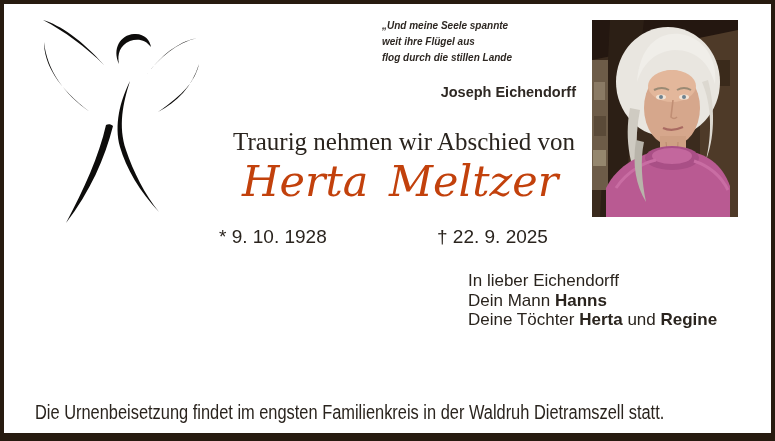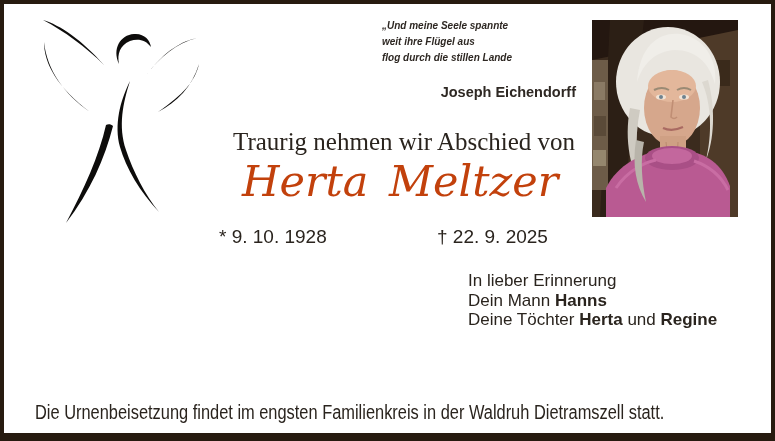--- a/index.html
+++ b/index.html
@@ -130,20 +130,20 @@
   </div>
 
   <div class="abs intro">Traurig nehmen wir Abschied von</div>
 
   <div class="abs name">Herta Meltzer</div>
 
   <div class="abs date birth">* 9. 10. 1928</div>
   <div class="abs date death">† 22. 9. 2025</div>
 
   <div class="abs family">
-    <div class="fline">In lieber Erinnerung</div>
+    <div class="fline">In lieber Eichendorff</div>
     <div class="fline"><span>Dein Mann </span><b>Hanns</b></div>
     <div class="fline"><span>Deine Töchter </span><b>Herta</b><span> und </span><b>Regine</b></div>
   </div>
 
   <div class="abs footer">Die Urnenbeisetzung findet im engsten Familienkreis in der Waldruh Dietramszell statt.</div>
 
 </div>
 
 </body></html>

